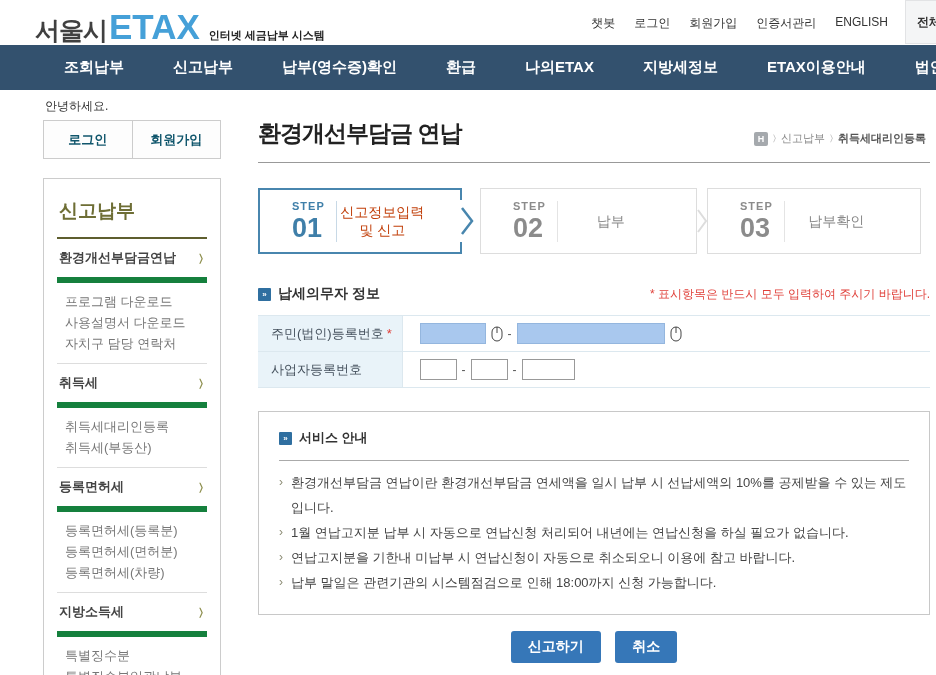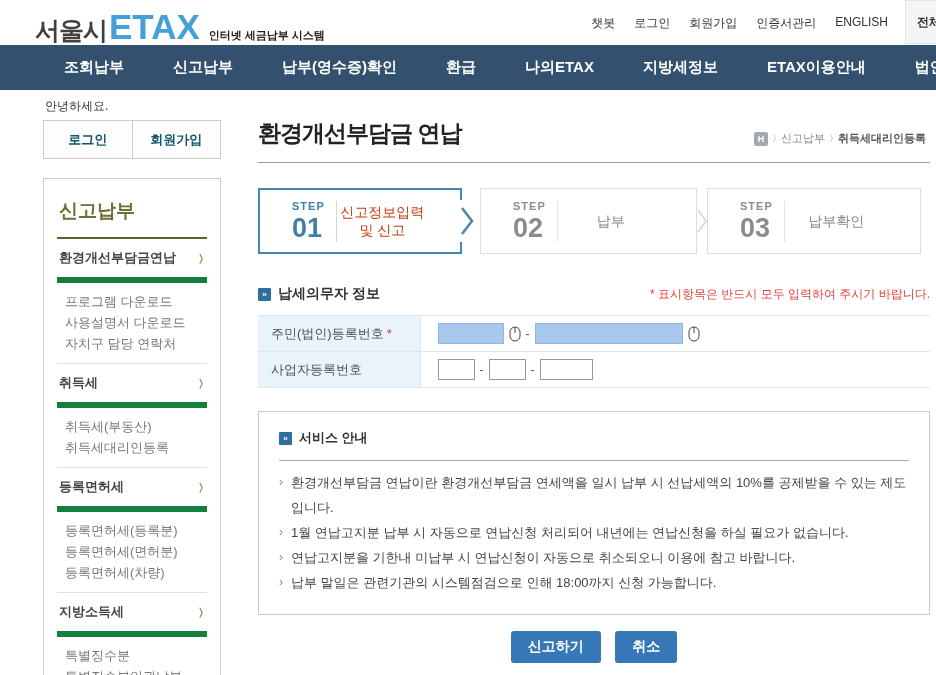--- a/index.html
+++ b/index.html
@@ -75,21 +75,21 @@
   .sep23 { width:14px; display:flex; align-items:center; justify-content:center; margin:0 -2px; }
 
   .sec-row { display:flex; align-items:center; margin-top:31px; }
   .sq-icon { width:13px; height:13px; background:#2f6fa0; color:#fff; border-radius:1px;
     font-size:8px; font-weight:bold; display:flex; align-items:center; justify-content:center; }
   .sec-title { font-size:14px; font-weight:bold; color:#333; margin-left:7px; }
   .req-note { margin-left:auto; font-size:12px; color:#e0403a; }
 
   .form-table { width:100%; border-collapse:collapse; margin-top:12px; }
   .form-table tr { border-top:1px solid #dce8ef; border-bottom:1px solid #dce8ef; height:36px; }
-  .form-table th { width:162px; background:#e9f3f9; border-right:1px solid #dce8ef;
+  .form-table th { width:144px; background:#e9f3f9; border-right:1px solid #dce8ef;
     text-align:left; font-weight:normal; font-size:13px; color:#44505c; padding-left:13px; }
   .req { color:#e0403a; margin-left:3px; }
   .form-table td { padding-left:17px; font-size:12px; color:#555; }
   .cell-flex { display:flex; align-items:center; gap:5px; }
   input { outline:none; font-family:inherit; }
   .in-masked1 { width:66px; height:21px; background:#a9c8ee; border:1px solid #94b6de; }
   .in-masked2 { width:148px; height:21px; background:#a9c8ee; border:1px solid #94b6de; }
   .in-name { width:134px; height:24px; border:1px solid #999; }
   .in-biz-s { width:37px; height:21px; border:1px solid #999; }
   .in-biz-l { width:53px; height:21px; border:1px solid #999; }
@@ -154,22 +154,22 @@
     <div class="side-child">프로그램 다운로드</div>
     <div class="side-child">사용설명서 다운로드</div>
     <div class="side-child">자치구 담당 연락처</div>
   </div>
 
   <div class="side-section">
     <span>취득세</span>
     <span class="side-chevron">〉</span>
   </div>
   <div class="side-children">
+    <div class="side-child">취득세대리인등록</div>
     <div class="side-child">취득세(부동산)</div>
-    <div class="side-child">취득세대리인등록</div>
   </div>
 
   <div class="side-section">
     <span>등록면허세</span>
     <span class="side-chevron">〉</span>
   </div>
   <div class="side-children">
     <div class="side-child">등록면허세(등록분)</div>
     <div class="side-child">등록면허세(면허분)</div>
     <div class="side-child">등록면허세(차량)</div>

